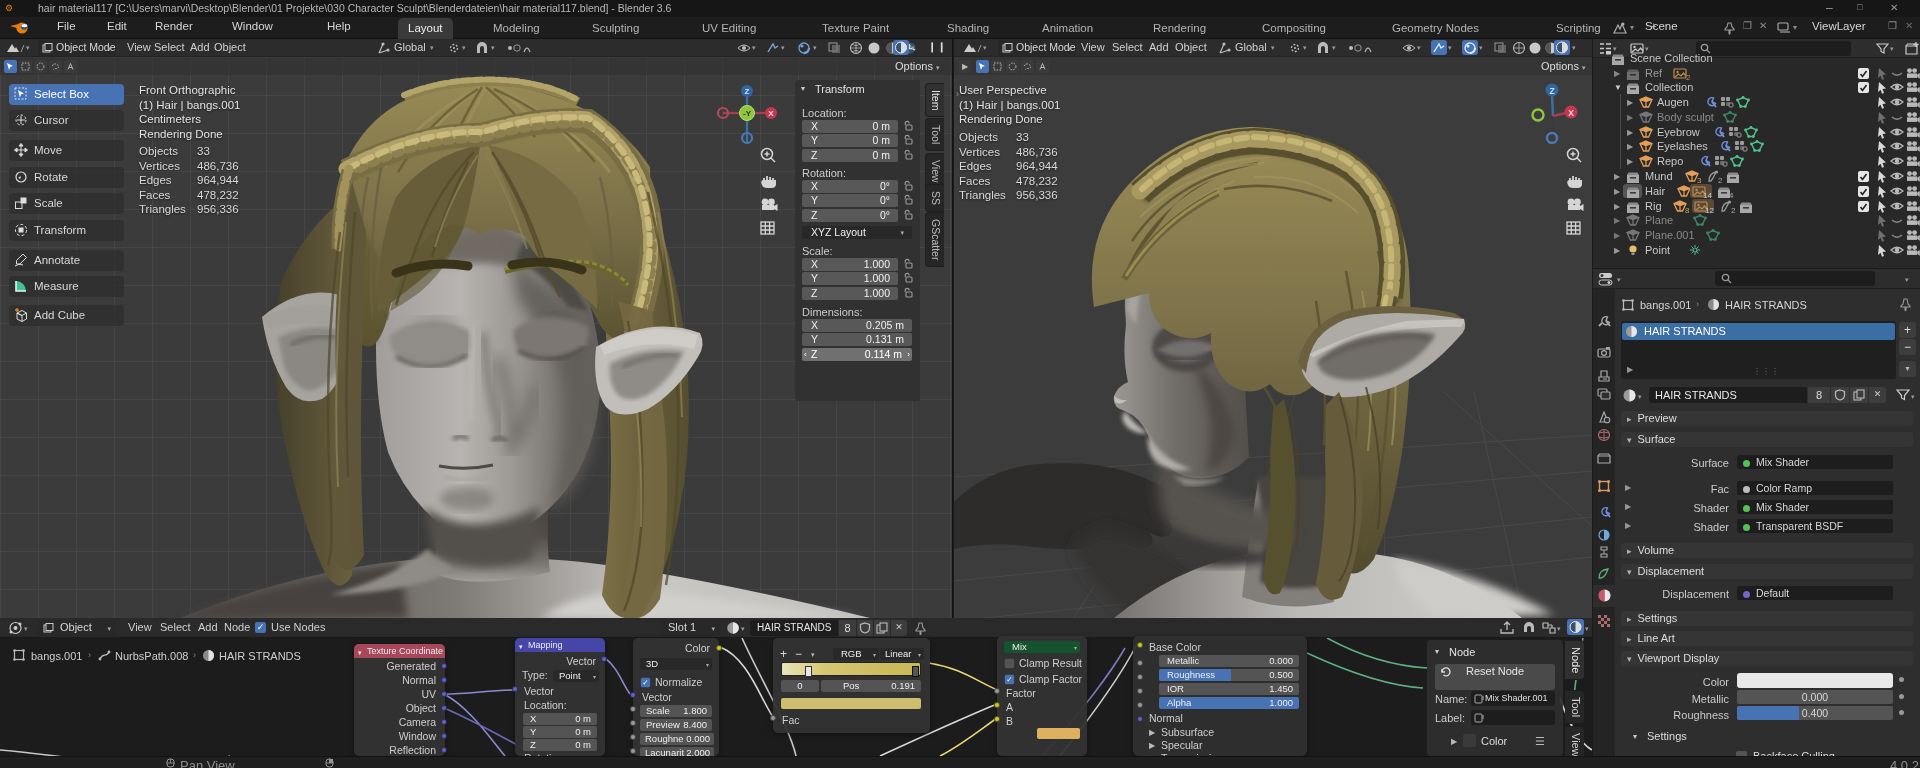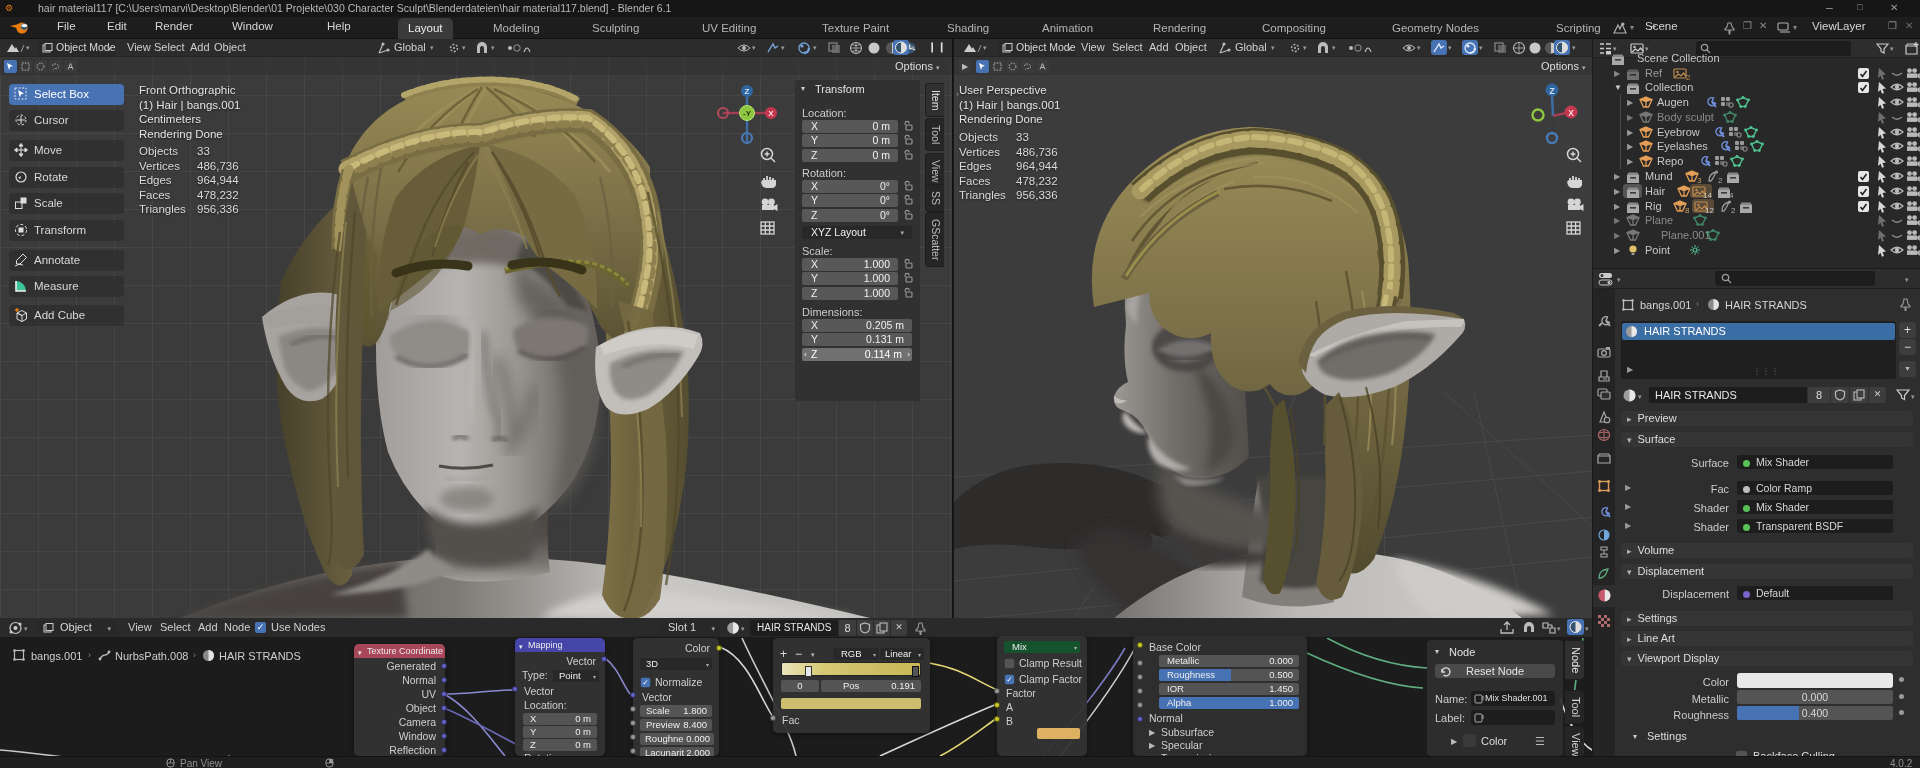--- a/index.html
+++ b/index.html
@@ -52,29 +52,29 @@
 
 #shader{left:0;top:618px;width:1592px;height:138px;background:#1c1c1c;overflow:hidden;}
 #shader .shead{position:absolute;left:0;top:0;width:100%;height:20px;background:#2a2a2a;border-bottom:1px solid #1a1a1a;}
 .node{position:absolute;background:#333333f2;border-radius:5px;box-shadow:0 2px 6px rgba(0,0,0,.4);font-size:10.5px;color:#cfcfcf;}
 .nhead{height:14px;border-radius:5px 5px 0 0;color:#ececec;font-size:9px;line-height:14px;padding-left:13px;white-space:nowrap;}
 .nrow{position:absolute;width:100%;height:13px;line-height:13px;}
 .nrow .rt{position:absolute;right:9px;}
 .nrow .lt{position:absolute;left:9px;}
 .nsock{position:absolute;width:6px;height:6px;border-radius:50%;border:1px solid #0008;}
 .nfield{position:absolute;background:#545454;border-radius:2px;height:12px;line-height:12px;font-size:9.5px;color:#eee;white-space:nowrap;}
-#statusbar{left:0;top:756px;width:1920px;height:12px;background:#1f1f1f;color:#909090;font-size:10px;border-top:1px solid #131313;}
+#statusbar{left:0;top:756px;width:1920px;height:12px;background:#1f1f1f;color:#909090;font-size:13px;border-top:1px solid #131313;}
 .chk{display:inline-block;width:11px;height:11px;background:#4772b3;border-radius:2px;color:#fff;font-size:9px;line-height:11px;text-align:center;vertical-align:-2px;}
 .chk.off{background:#545454;}
 </style></head>
 <body>
 <div id="app">
 <div id="titlebar" class="abs">
   <span class="abs" style="left:5px;top:3px;font-size:9px;color:#e87d0d;">⚙</span>
-  <span class="abs" style="left:38px;top:2px;">hair material117 [C:\Users\marvi\Desktop\Blender\01 Projekte\030 Character Sculpt\Blenderdateien\hair material117.blend] - Blender 6.1</span>
+  <span class="abs" style="left:38px;top:2px;">hair material117 [C:\Users\marvi\Desktop\Blender\01 Projekte\030 Character Sculpt\Blenderdateien\hair material117.blend] - Blender 3.6</span>
   <span class="abs" style="left:1826px;top:1px;color:#9a9a9a;font-size:12px;">–</span>
   <span class="abs" style="left:1857px;top:2px;color:#9a9a9a;font-size:9px;">□</span>
   <span class="abs" style="left:1890px;top:2px;color:#9a9a9a;font-size:10px;">✕</span>
 </div>
 <div id="menubar" class="abs">
   <svg class="abs" style="left:9px;top:3px" width="22" height="15" viewBox="0 0 22 15">
         <circle cx="13" cy="8" r="5.6" fill="#e87d0d"></circle>
         <circle cx="15" cy="6.6" r="3.1" fill="#265787"></circle>
         <ellipse cx="15.4" cy="5.6" rx="3" ry="1.6" fill="#fff"></ellipse>
         <path d="M1 6 L10 4 L8 8 Z" fill="#e87d0d"></path>
@@ -894,21 +894,21 @@
   <svg class="abs" style="left:312px;top:2px" width="15" height="14" viewBox="0 0 15 14">
           <path d="M1 5 h11 v8 h-11 Z" fill="none" stroke="#ccc" stroke-width="1.2"></path>
           <path d="M1 5 l1.5 -2 h8 L12 5" fill="none" stroke="#ccc" stroke-width="1.2"></path>
           <path d="M11 1 v5 M8.5 3.5 h5" stroke="#ccc" stroke-width="1.3"></path>
         </svg>
  </div>
  <div class="orow" style="top:12px;">
         <svg class="abs" style="left:18px;top:2px" width="14" height="13" viewBox="0 0 14 13">
           <use href="#i-coll"></use>
         </svg>
-        <span class="nm" style="left:37px;margin-left:7px;">Scene Collection</span>
+        <span class="nm" style="left:37px;">Scene Collection</span>
       </div>
  <div class="orow" style="top:27px;color:#9a9a9a;">
         <span class="abs" style="left:21px;font-size:8px;color:#888;">▶</span>
         <svg class="abs" style="left:33px;top:2px" width="14" height="13" viewBox="0 0 14 13">
           <use href="#i-coll" opacity=".55"></use>
         </svg>
         <span class="nm" style="left:52px;">Ref</span>
         <svg class="abs" style="left:80px;top:1px" width="14" height="13" viewBox="0 0 14 13">
           <use href="#i-img"></use>
         </svg>
@@ -1179,21 +1179,21 @@
         </svg>
         <svg class="abs" style="left:312px;top:1px" width="15" height="12" viewBox="0 0 15 12">
           <use href="#i-cam"></use>
         </svg>
       </div>
  <div class="orow" style="top:189px;color:#8a8a8a;">
         <span class="abs" style="left:21px;font-size:8px;color:#777;">▶</span>
         <svg class="abs" style="left:33px;top:1px" width="14" height="13" viewBox="0 0 14 13">
           <use href="#i-meshg"></use>
         </svg>
-        <span class="nm" style="left:52px;margin-left:16px;">Plane.001</span>
+        <span class="nm" style="left:52px;">Plane.001</span>
         <svg class="abs" style="left:113px;top:1px" width="14" height="12" viewBox="0 0 14 12">
           <use href="#i-data" opacity=".6"></use>
         </svg>
         <svg class="abs" style="left:282px;top:1px" width="14" height="13" viewBox="0 0 14 13">
           <use href="#i-curg"></use>
         </svg>
         <svg class="abs" style="left:297px;top:1px" width="14" height="12" viewBox="0 0 14 12">
           <use href="#i-eyec"></use>
         </svg>
         <svg class="abs" style="left:312px;top:1px" width="15" height="12" viewBox="0 0 15 12">
@@ -1687,21 +1687,21 @@
  <span class="nsock" style="left:1137px;top:24px;background:#c9c929;"></span>
  <span class="nsock" style="left:1137px;top:42px;background:#9a9a9a;"></span>
  <span class="nsock" style="left:1137px;top:56px;background:#9a9a9a;"></span>
  <span class="nsock" style="left:1137px;top:70px;background:#9a9a9a;"></span>
  <span class="nsock" style="left:1137px;top:84px;background:#9a9a9a;"></span>
  <span class="nsock" style="left:1137px;top:98px;background:#6363c7;"></span>
 
  <div class="abs" style="left:1427px;top:22px;width:136px;height:116px;background:#2f2f2fee;border-radius:4px;">
   <span class="abs" style="left:8px;top:7px;font-size:8px;color:#ccc;">▾</span>
   <span class="abs" style="left:22px;top:6px;color:#e2e2e2;">Node</span>
-  <div class="abs" style="left:8px;top:24px;width:120px;height:14px;background:#4a4a4a;border-radius:3px;color:#e5e5e5;text-align:center;line-height:15px;">Reset Node</div>
+  <div class="abs" style="left:8px;top:24px;width:120px;height:26px;background:#4a4a4a;border-radius:3px;color:#e5e5e5;text-align:center;line-height:15px;">Reset Node</div>
   <svg class="abs" style="left:13px;top:26px" width="12" height="12" viewBox="0 0 12 12">
           <path d="M2 6 a4 4 0 1 1 1.5 3" fill="none" stroke="#ddd" stroke-width="1.3"></path>
           <path d="M2 3 v3 h3" fill="none" stroke="#ddd" stroke-width="1.3"></path>
         </svg>
   <span class="abs" style="left:8px;top:53px;color:#ccc;">Name:</span>
   <div class="abs" style="left:44px;top:51px;width:84px;height:15px;background:#1d1d1d;border-radius:3px;color:#e0e0e0;line-height:15px;padding-left:14px;font-size:9px;white-space:nowrap;">Mix Shader.001</div>
   <svg class="abs" style="left:47px;top:53px" width="11" height="11" viewBox="0 0 11 11">
           <rect x="1" y="2" width="7" height="8" rx="1" fill="none" stroke="#aaa"></rect>
           <path d="M8 4 h2 M8 6 h2" stroke="#aaa"></path>
         </svg>

